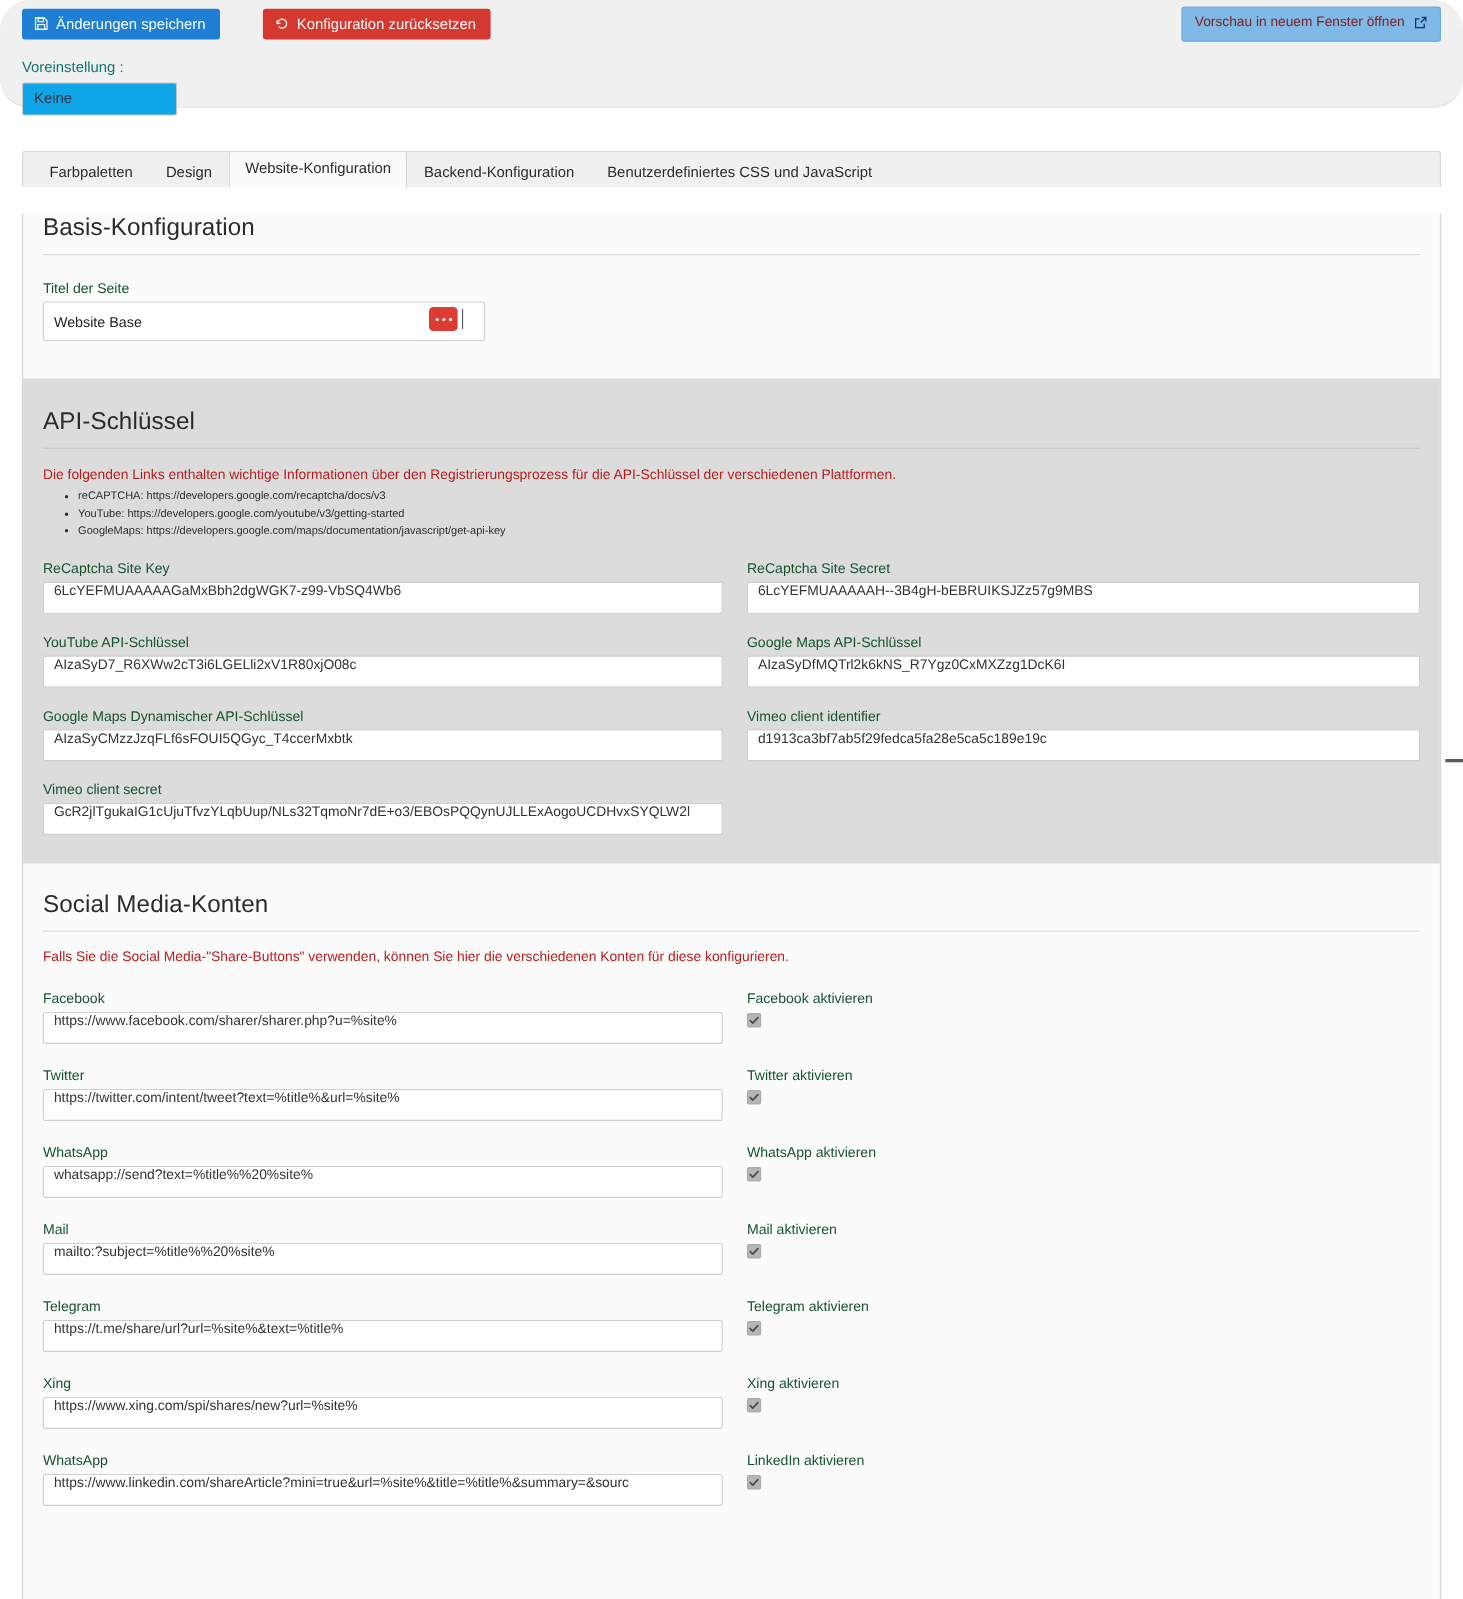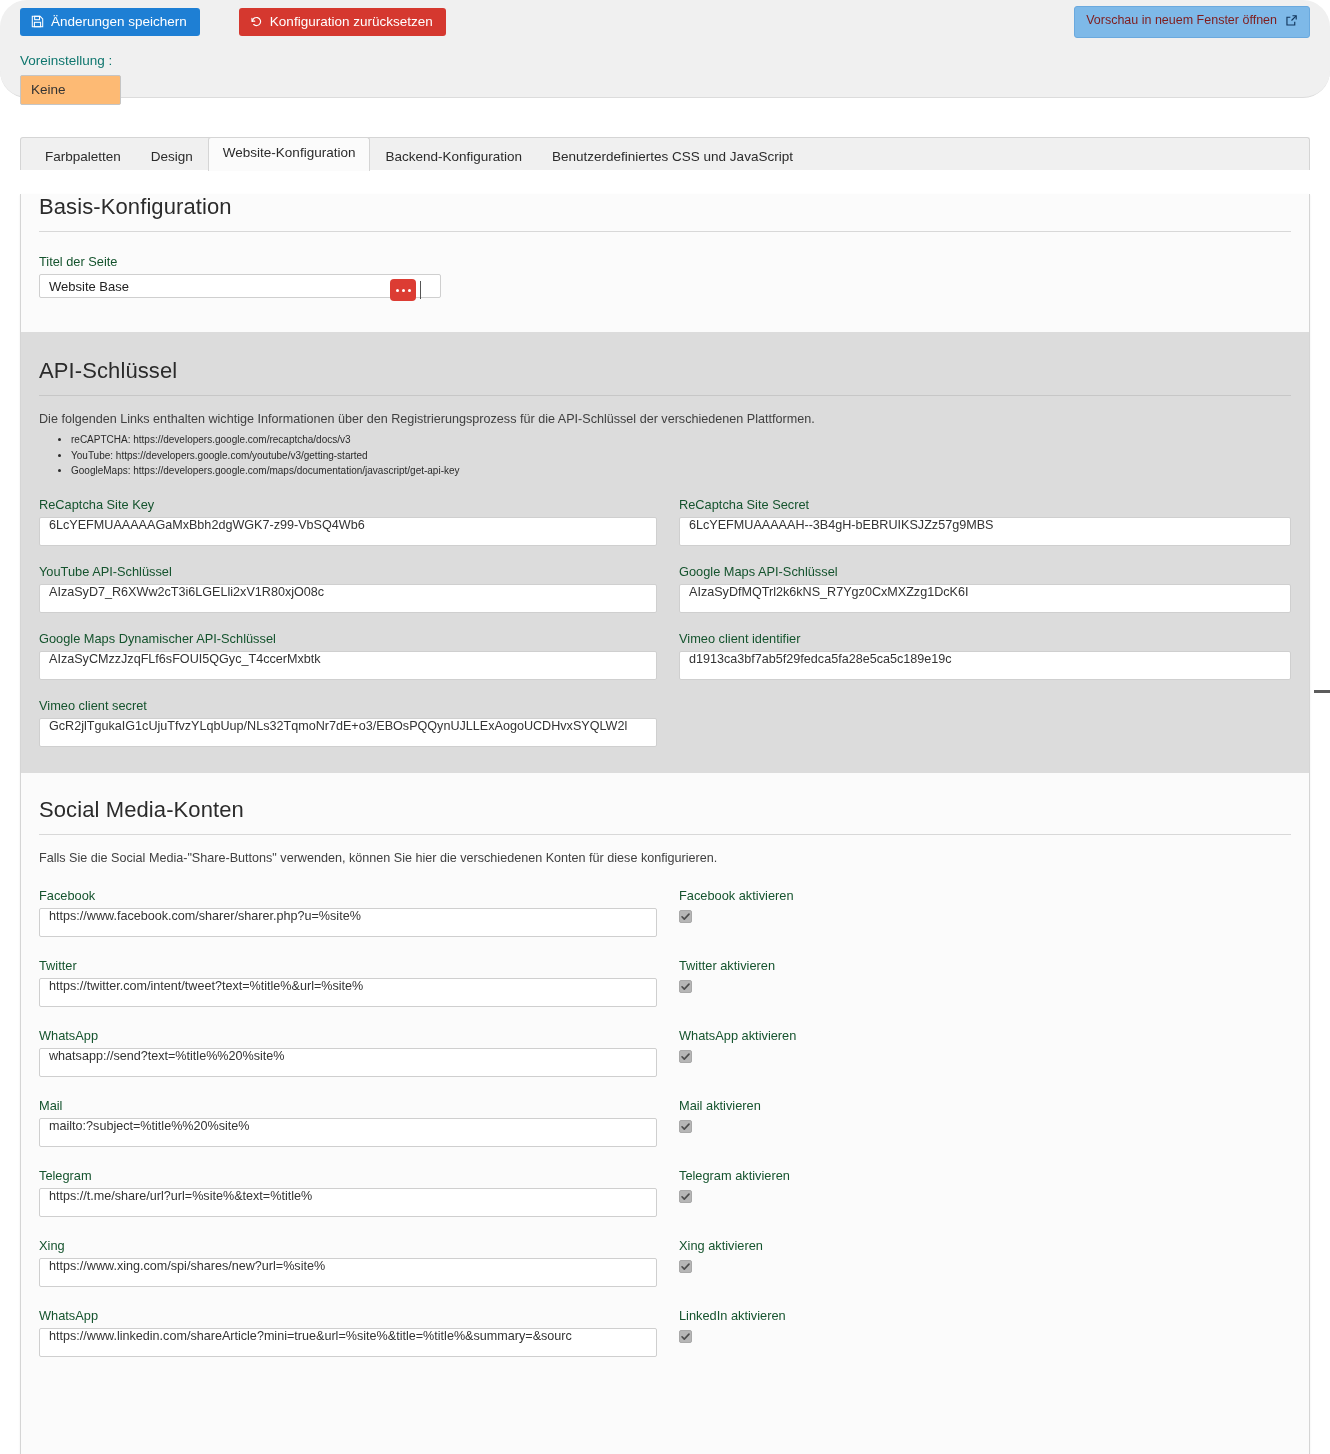--- a/index.html
+++ b/index.html
@@ -68,23 +68,23 @@
     white-space: nowrap;
   }
 
   .preset-label {
     margin-top: 17px;
     font-size: 13.5px;
     color: #0f766e;
   }
   .preset-select {
     margin-top: 7px;
-    width: 101px;
+    width: 141px;
     height: 30px;
-    background: #fdba74;
+    background: #0ea5e9;
     border: 1px solid #c5c5c5;
     border-radius: 2px;
     display: flex;
     align-items: center;
     padding: 0 10px;
     font-size: 13.5px;
     color: #333;
     cursor: pointer;
   }
 
@@ -144,21 +144,21 @@
     color: #2b2b2b;
     margin: 24px 0 0 0;
     padding: 0 0 11px 0;
     border-bottom: 1px solid #d8d8d8;
     letter-spacing: 0.1px;
   }
   .section.shaded h2.section-title { border-bottom-color: #c7c7c7; }
 
   .intro {
     font-size: 12.6px;
-    color: #404040;
+    color: #b91c1c;
     margin: 14px 0 0 0;
     line-height: 1.45;
   }
   ul.link-list {
     margin: 4px 0 0 0;
     padding-left: 32px;
     font-size: 10px;
     color: #2b2b2b;
     line-height: 1.55;
   }
@@ -187,21 +187,21 @@
   .txt-input .val {
     overflow: hidden;
     text-overflow: clip;
     white-space: nowrap;
     display: block;
   }
 
   
   .title-field {
     width: 402px;
-    height: 24px;
+    height: 36px;
     position: relative;
     background: #fff;
     border: 1px solid #cfcfcf;
     border-radius: 2px;
     display: flex;
     align-items: center;
     padding: 0 9px;
     font-size: 13px;
   }
   .dots-badge {

